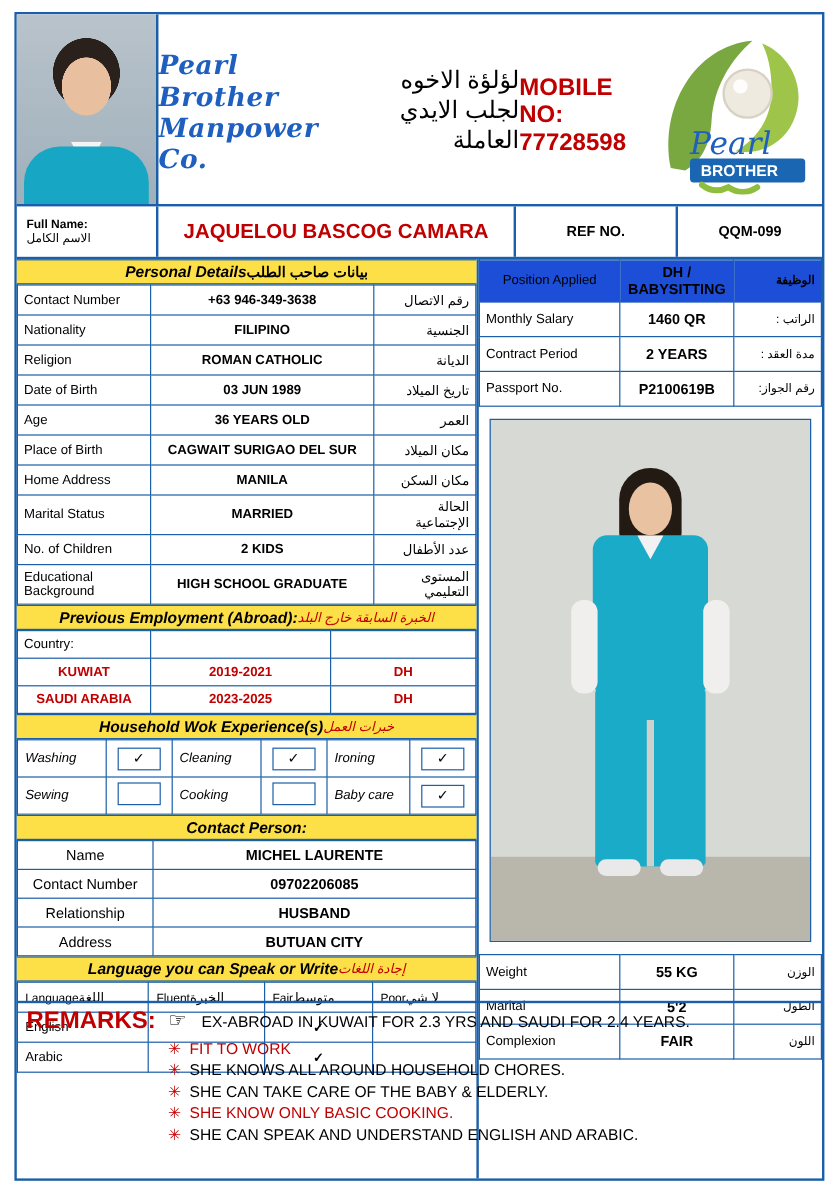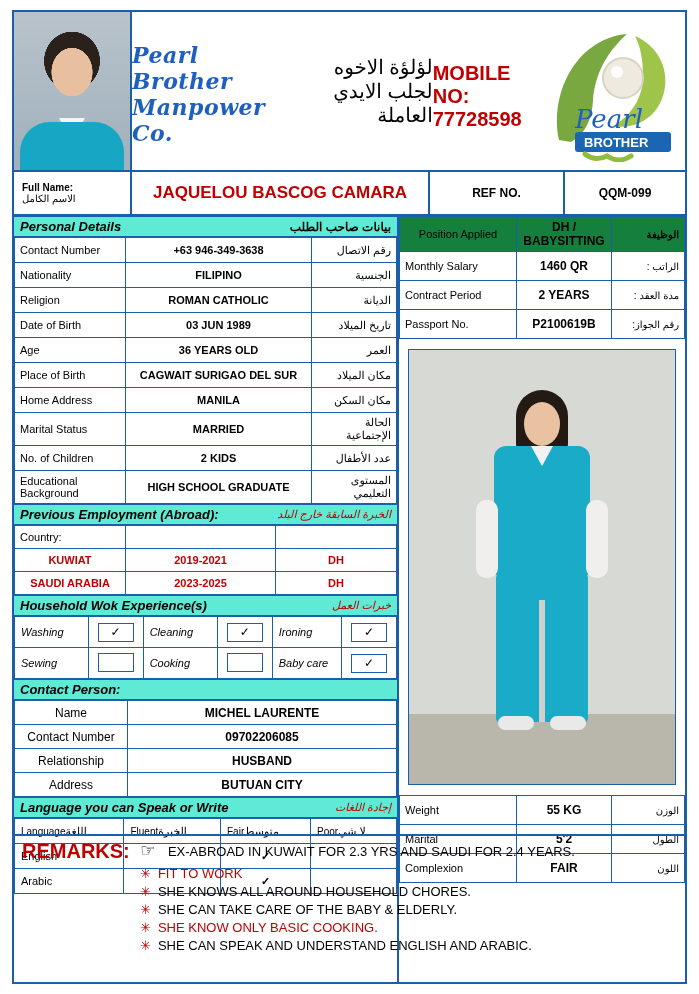--- a/index.html
+++ b/index.html
@@ -106,26 +106,26 @@
   .namebar .refv{
     width:120px;display:flex;align-items:center;justify-content:center;
     font-weight:bold;font-size:12px;
   }
   
   .body-wrap{display:flex;height:calc(100% - 160px - 44px);}
   .col-left{width:385px;border-right:2px solid #1b5faa;box-sizing:border-box;}
   .col-right{flex:1;}
 
   .sec-title{
-    background:#5eead4;
+    background:#fde047;
     border-bottom:1px solid #1b5faa;
     border-top:1px solid #1b5faa;
     font-style:italic;font-weight:bold;font-size:13px;
     padding:2px 6px;
-    display:flex;justify-content:space-between;align-items:center;
+    display:flex;justify-content:center;align-items:center;
     box-sizing:border-box;
   }
   .sec-title .ar{font-style:normal;font-size:12px;font-weight:bold;}
   .sec-title .ar-red{color:#c00000;font-weight:normal;font-size:11px;}
 
   table.grid{width:100%;border-collapse:collapse;}
   table.grid td{
     border:1px solid #1b5faa;
     font-size:11px;
     padding:3px 5px;
@@ -162,21 +162,21 @@
   table.lang td.h{font-size:10px;}
   table.lang td.c{text-align:center;font-weight:bold;}
   .ar-s{font-size:11px;}
 
   
   table.rt{width:100%;border-collapse:collapse;}
   table.rt td{border:1px solid #1b5faa;font-size:11px;height:22px;padding:3px 5px;}
   table.rt td.k{width:106px;}
   table.rt td.v{text-align:center;font-weight:bold;font-size:12px;}
   table.rt td.ar{width:62px;text-align:right;font-size:10px;direction:rtl;}
-  .hdr-blue{background:#15803d;font-weight:bold;text-align:center;}
+  .hdr-blue{background:#1d4ed8;font-weight:bold;text-align:center;}
 
   .photo2{
     margin:10px auto 0 auto;
     width:266px;height:434px;
     border:1px solid #1b5faa;
     background:#d7d9d4;
     position:relative;overflow:hidden;
   }
   .p2-floor{position:absolute;left:0;bottom:0;width:100%;height:70px;background:#b9b6ac;}
   .p2-hair{position:absolute;left:50%;transform:translateX(-50%);top:40px;width:52px;height:74px;border-radius:26px 26px 20px 20px;background:#241a14;}

